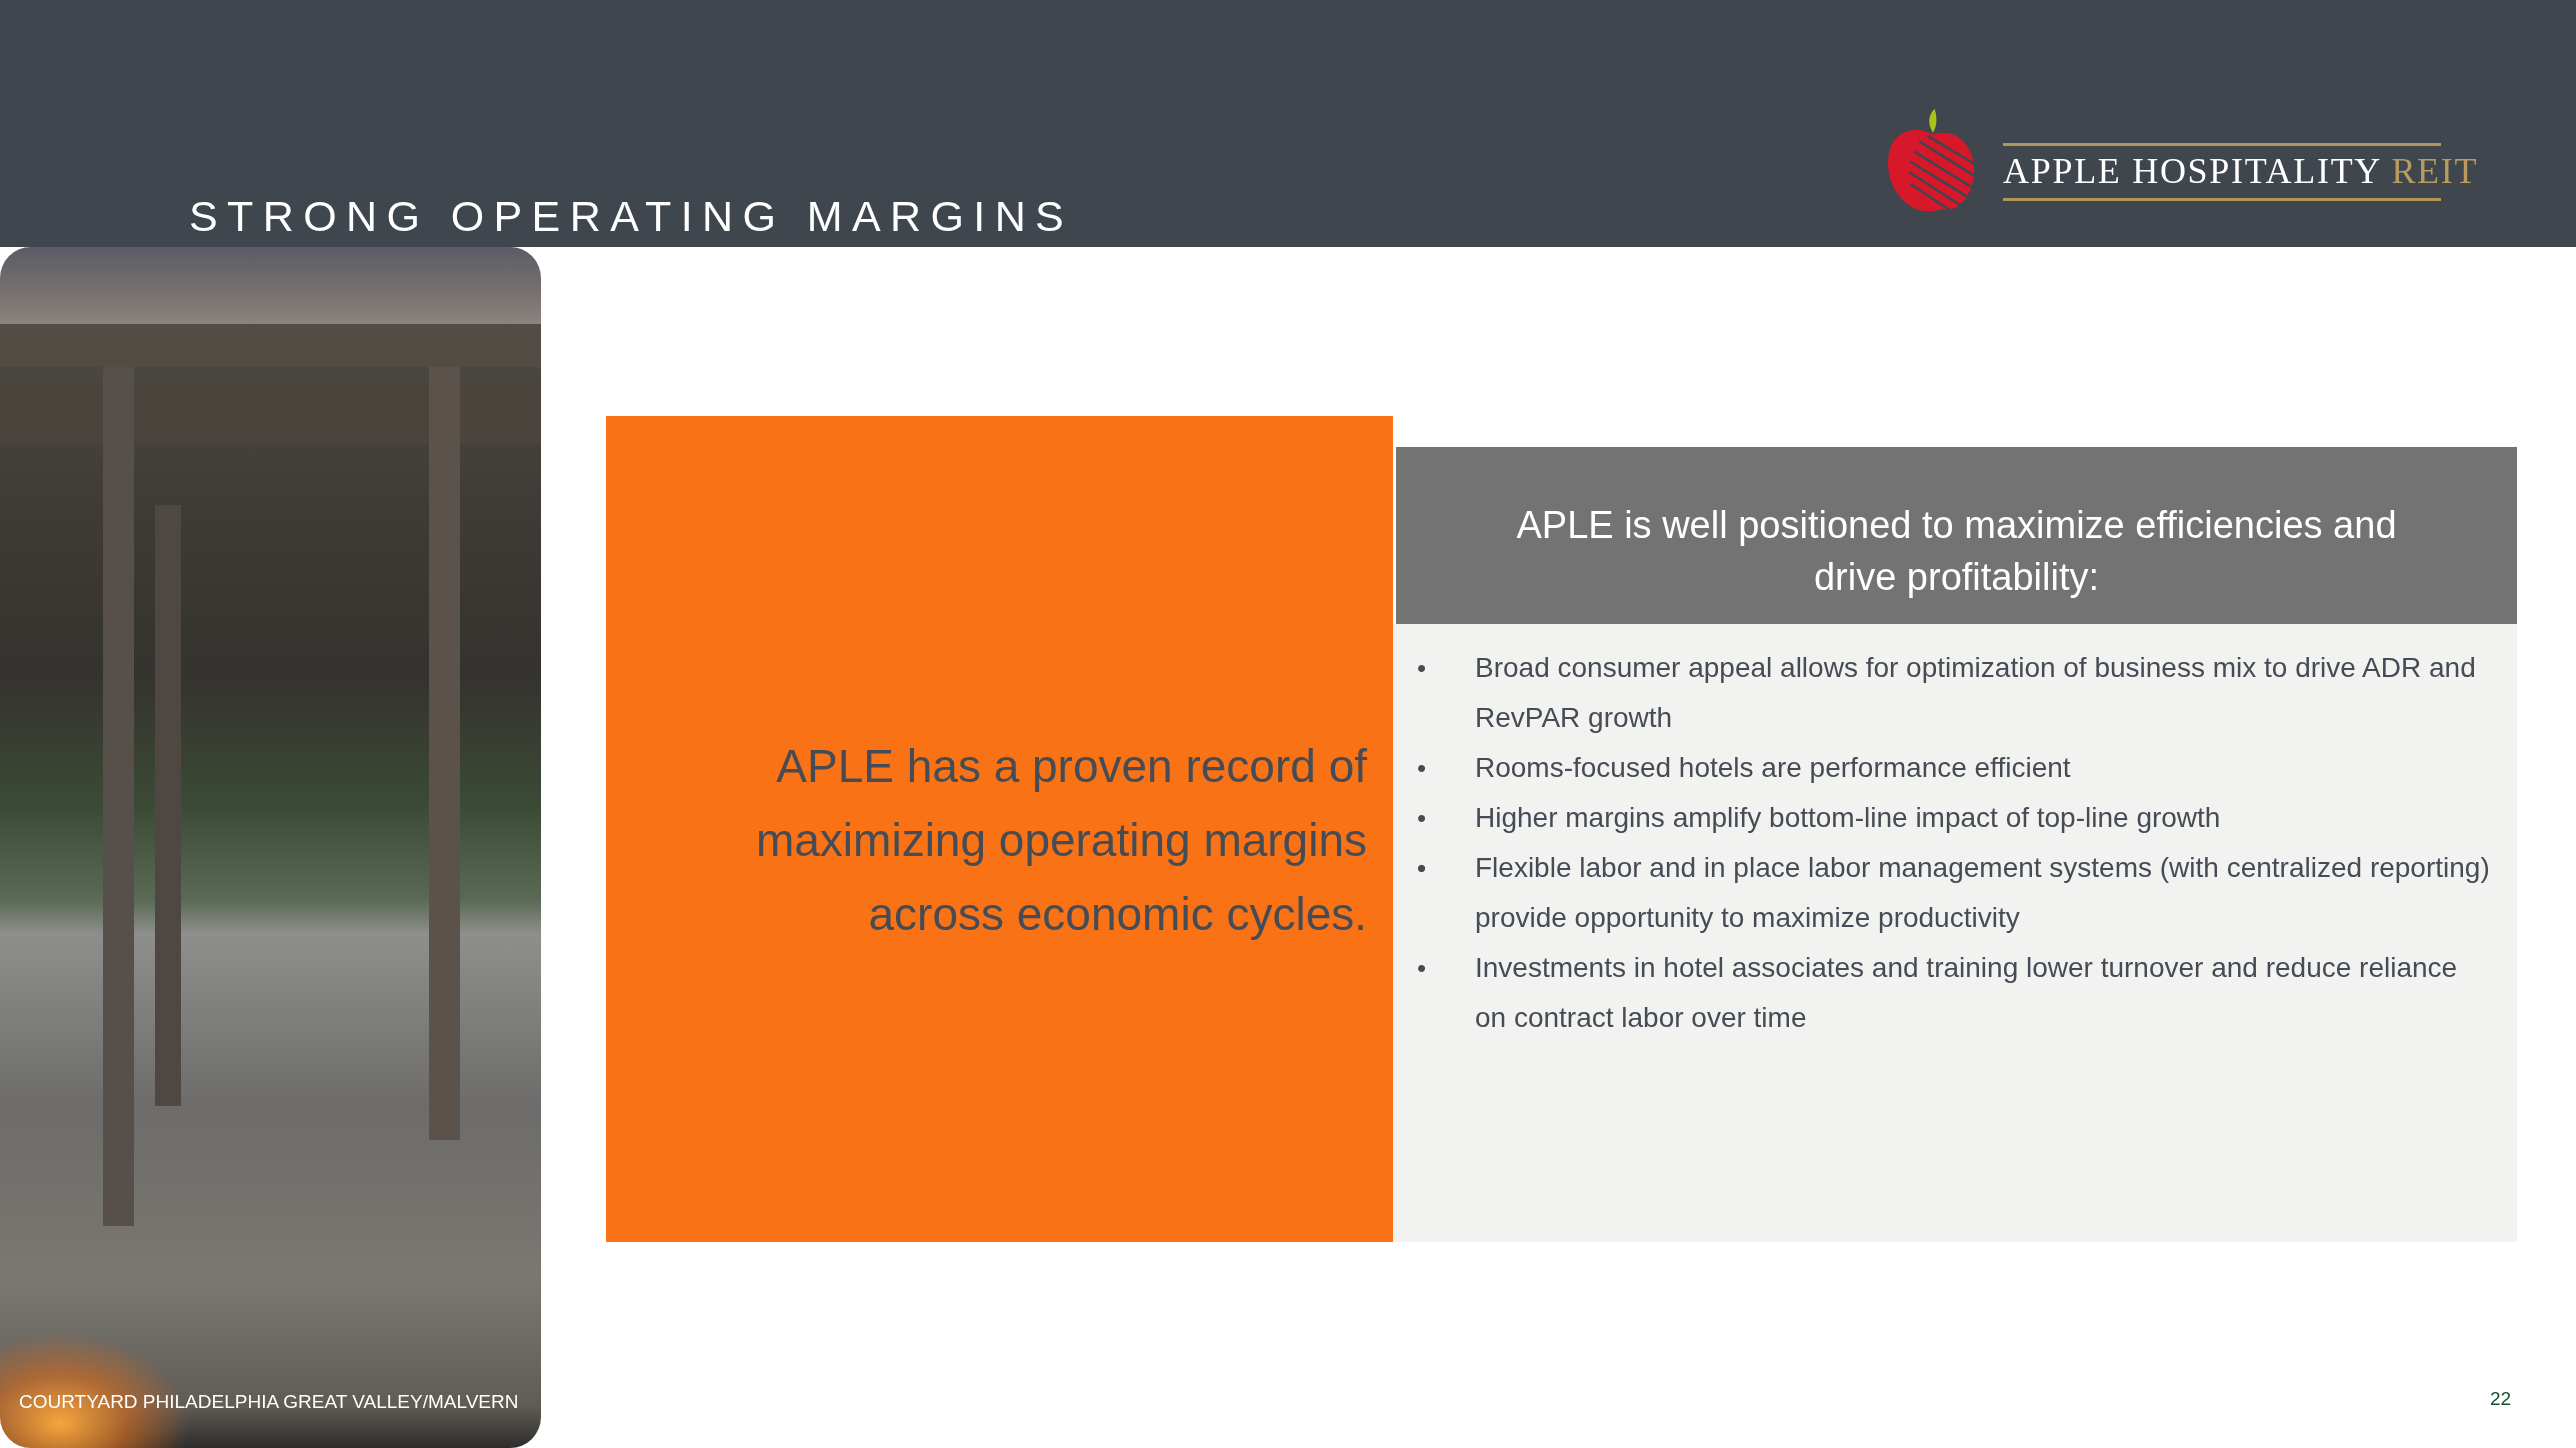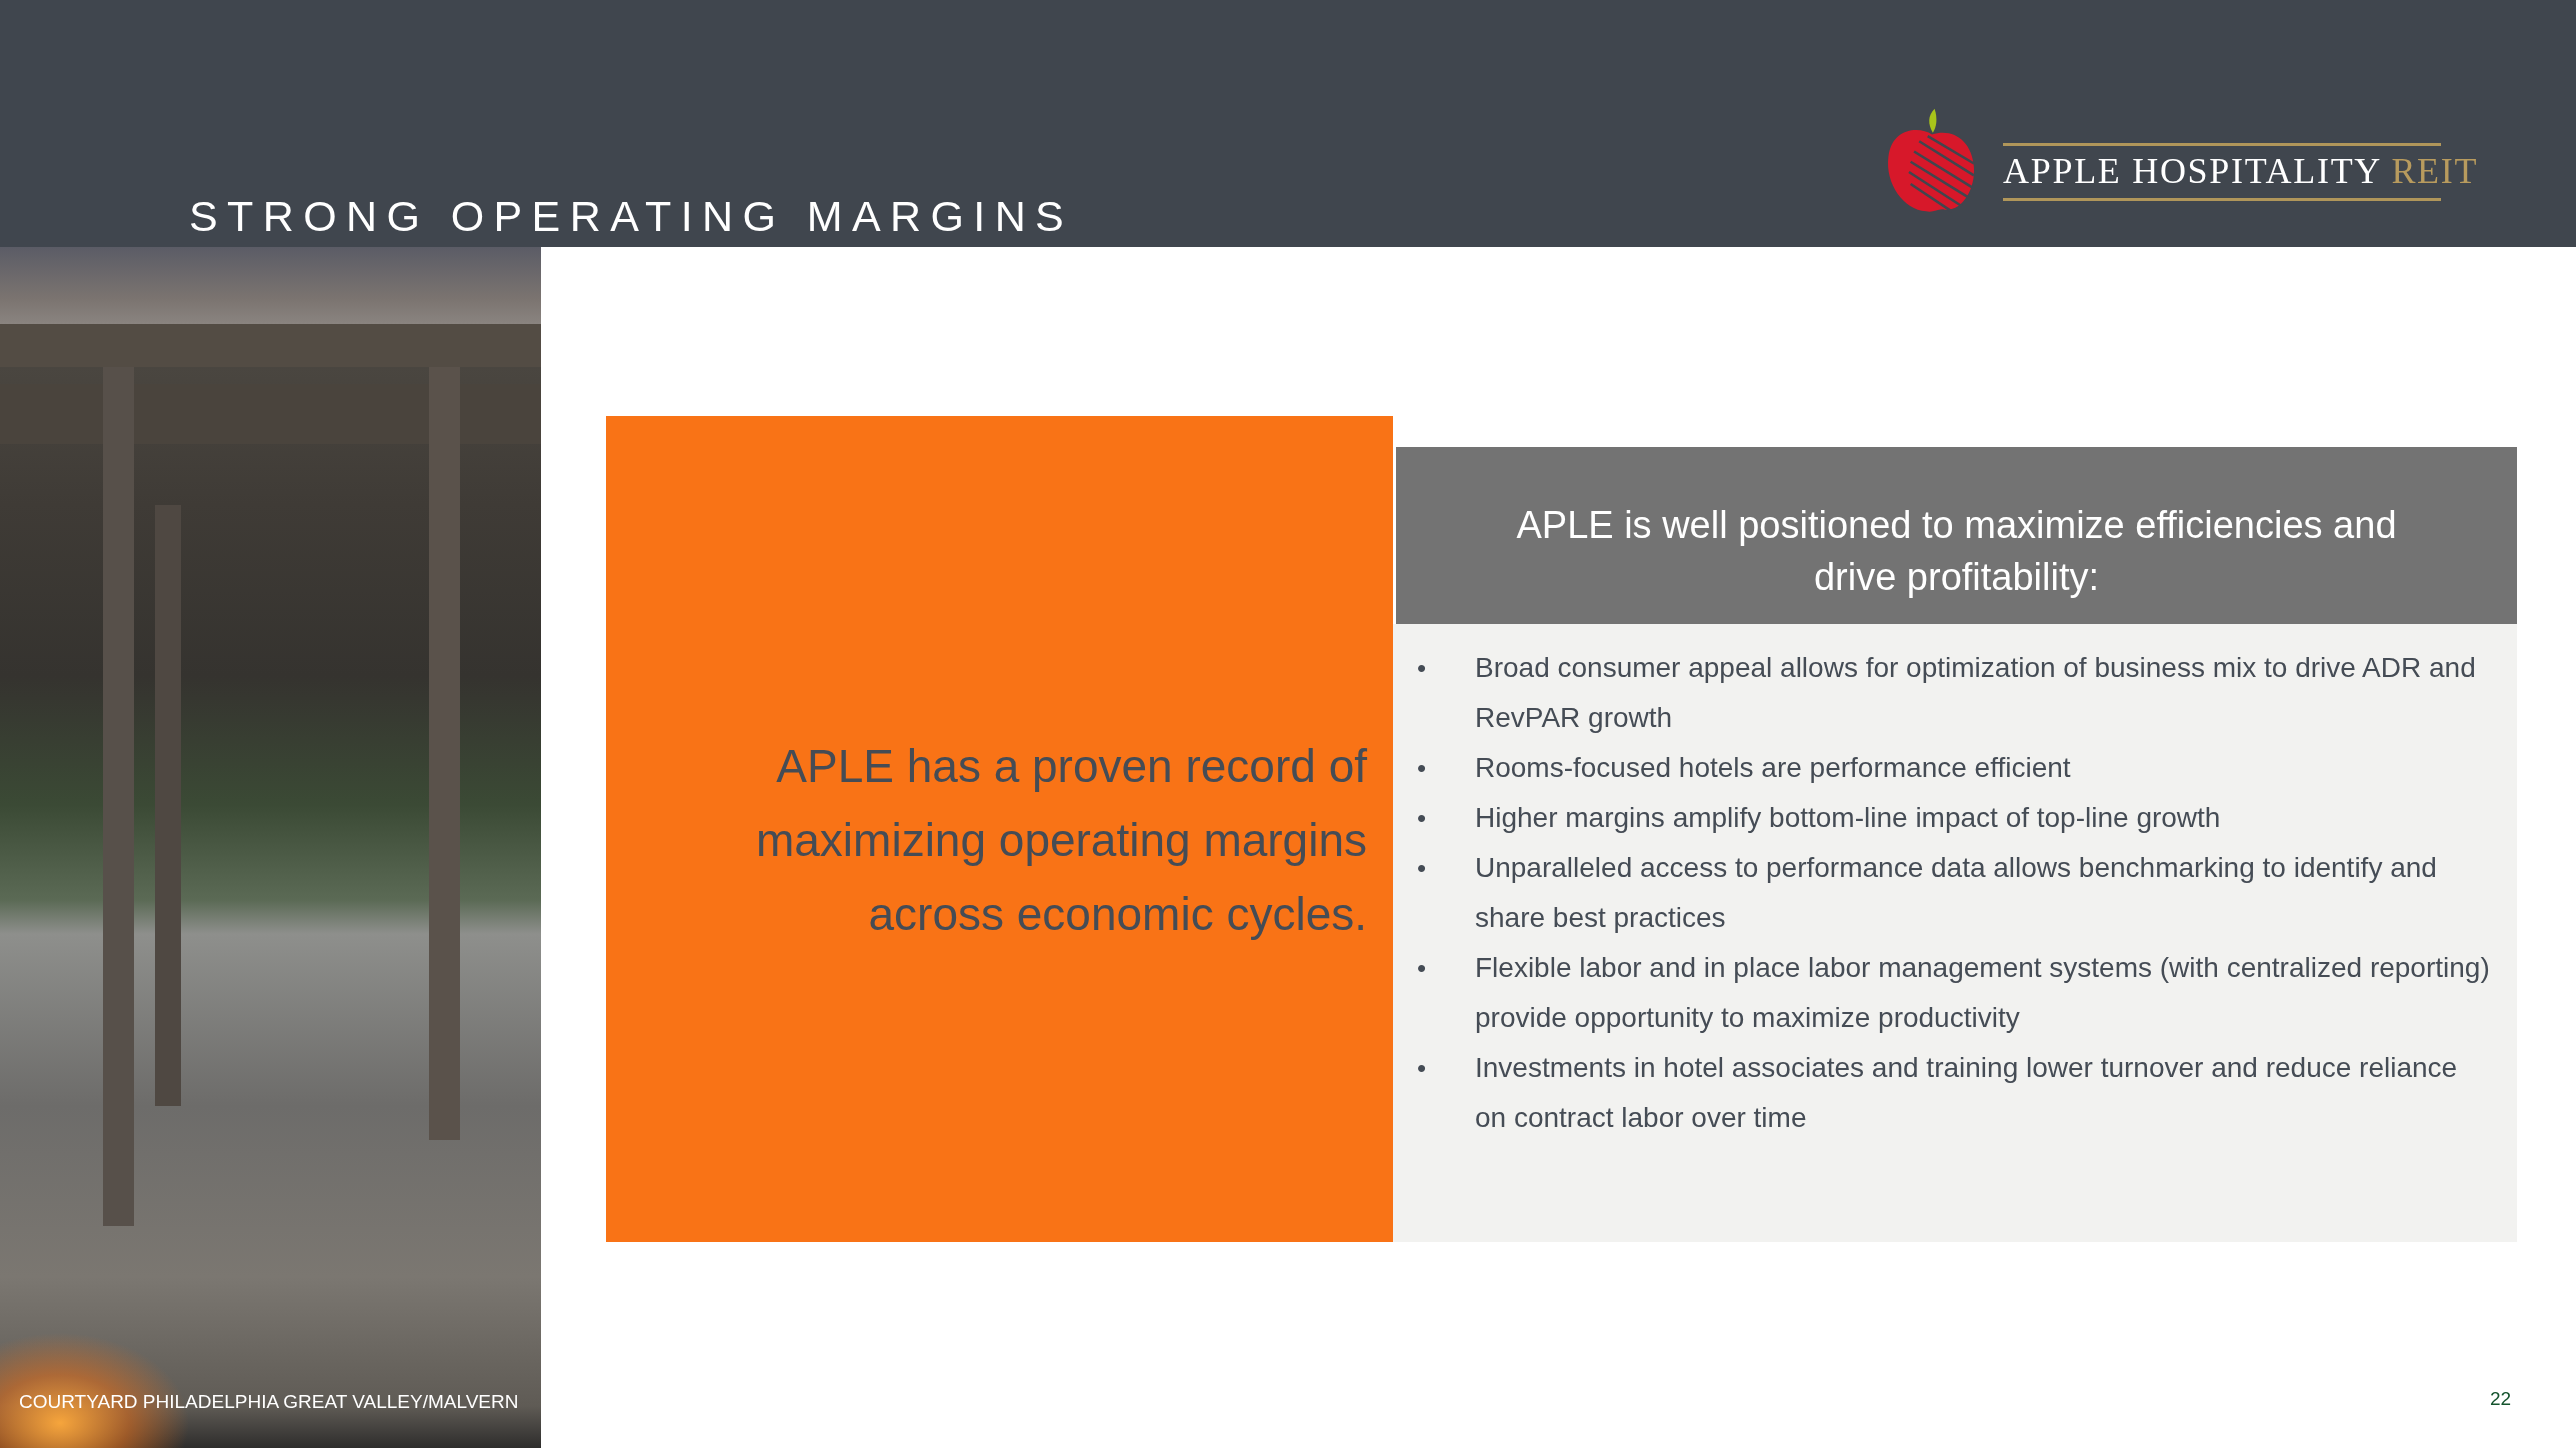--- a/index.html
+++ b/index.html
@@ -33,20 +33,21 @@
     font-size:36px; letter-spacing:1.7px; color:#ffffff; white-space:nowrap;
   }
   .logo-text .reit { color:#b89b5e; }
 
   .photo {
     position:absolute; left:0; top:247px; width:541px; height:1201px;
     overflow:hidden;
     background:
       radial-gradient(ellipse 172px 120px at 60px 1176px, rgba(255,170,60,0.95), rgba(220,110,30,0.6) 40%, rgba(0,0,0,0) 75%),
       linear-gradient(180deg, #5b5c66 0px, #7b7470 52px, #8a8480 77px, #4c4842 94px, #3f3b36 258px, #35332f 429px, #3b4a35 558px, #5b6a55 653px, #8e8f8c 687px, #6d6c6a 859px, #7b7771 1030px, #5f5b55 1159px, #2e2d2c 1201px);
+    border-radius: 31px;
   }
   .beam { position:absolute; background:#4e4840; }
   .photo-caption {
     position:absolute; left:19px; top:1391px;
     color:#ffffff; font-size:19px; white-space:nowrap;
   }
 
   .left-panel {
     position:absolute; left:606px; top:416px; width:787px; height:826px;
     background:#f97316;
@@ -125,20 +126,20 @@
 
 <div class="right-header">
   <div class="right-header-text">APLE is well positioned to maximize efficiencies and drive profitability:</div>
 </div>
 
 <div class="right-panel">
   <ul class="bullets">
     <li class="bullet"><span class="bullet-dot">•</span><span>Broad consumer appeal allows for optimization of business mix to drive ADR and RevPAR growth</span></li>
     <li class="bullet"><span class="bullet-dot">•</span><span>Rooms-focused hotels are performance efficient</span></li>
     <li class="bullet"><span class="bullet-dot">•</span><span>Higher margins amplify bottom-line impact of top-line growth</span></li>
-    <li class="bullet"><span class="bullet-dot">•</span><span>Unparalleled access to performance data allows benchmarking to identify and share best practices</span></li>
+    <li class="bullet"><span class="bullet-dot">•</span></li>
     <li class="bullet"><span class="bullet-dot">•</span><span>Flexible labor and in place labor management systems (with centralized reporting) provide opportunity to maximize productivity</span></li>
     <li class="bullet"><span class="bullet-dot">•</span><span>Investments in hotel associates and training lower turnover and reduce reliance on contract labor over time</span></li>
   </ul>
 </div>
 
 <div class="page-number">22</div>
 
 
 </body></html>

